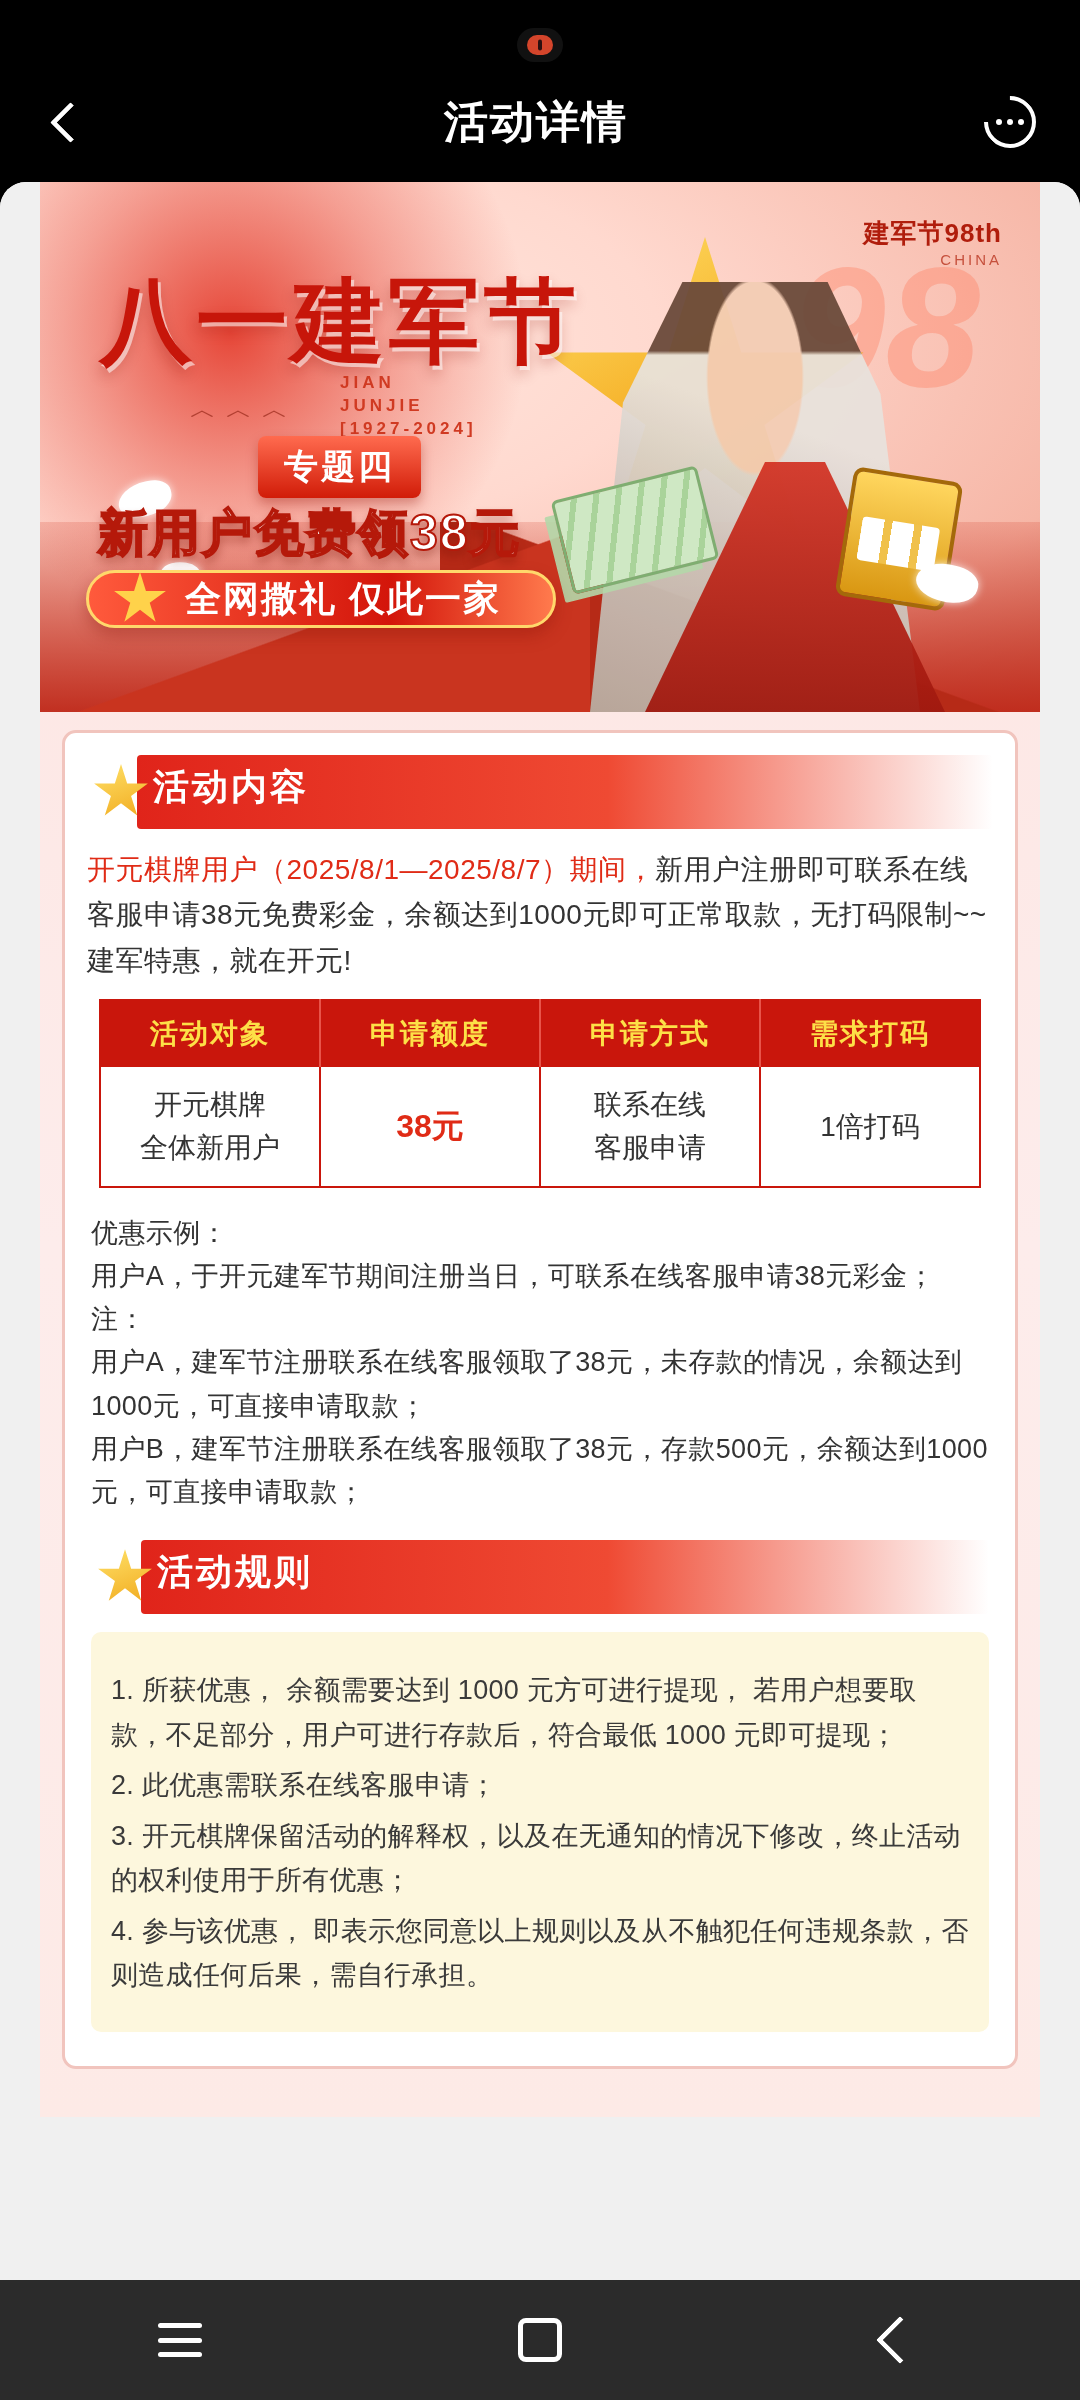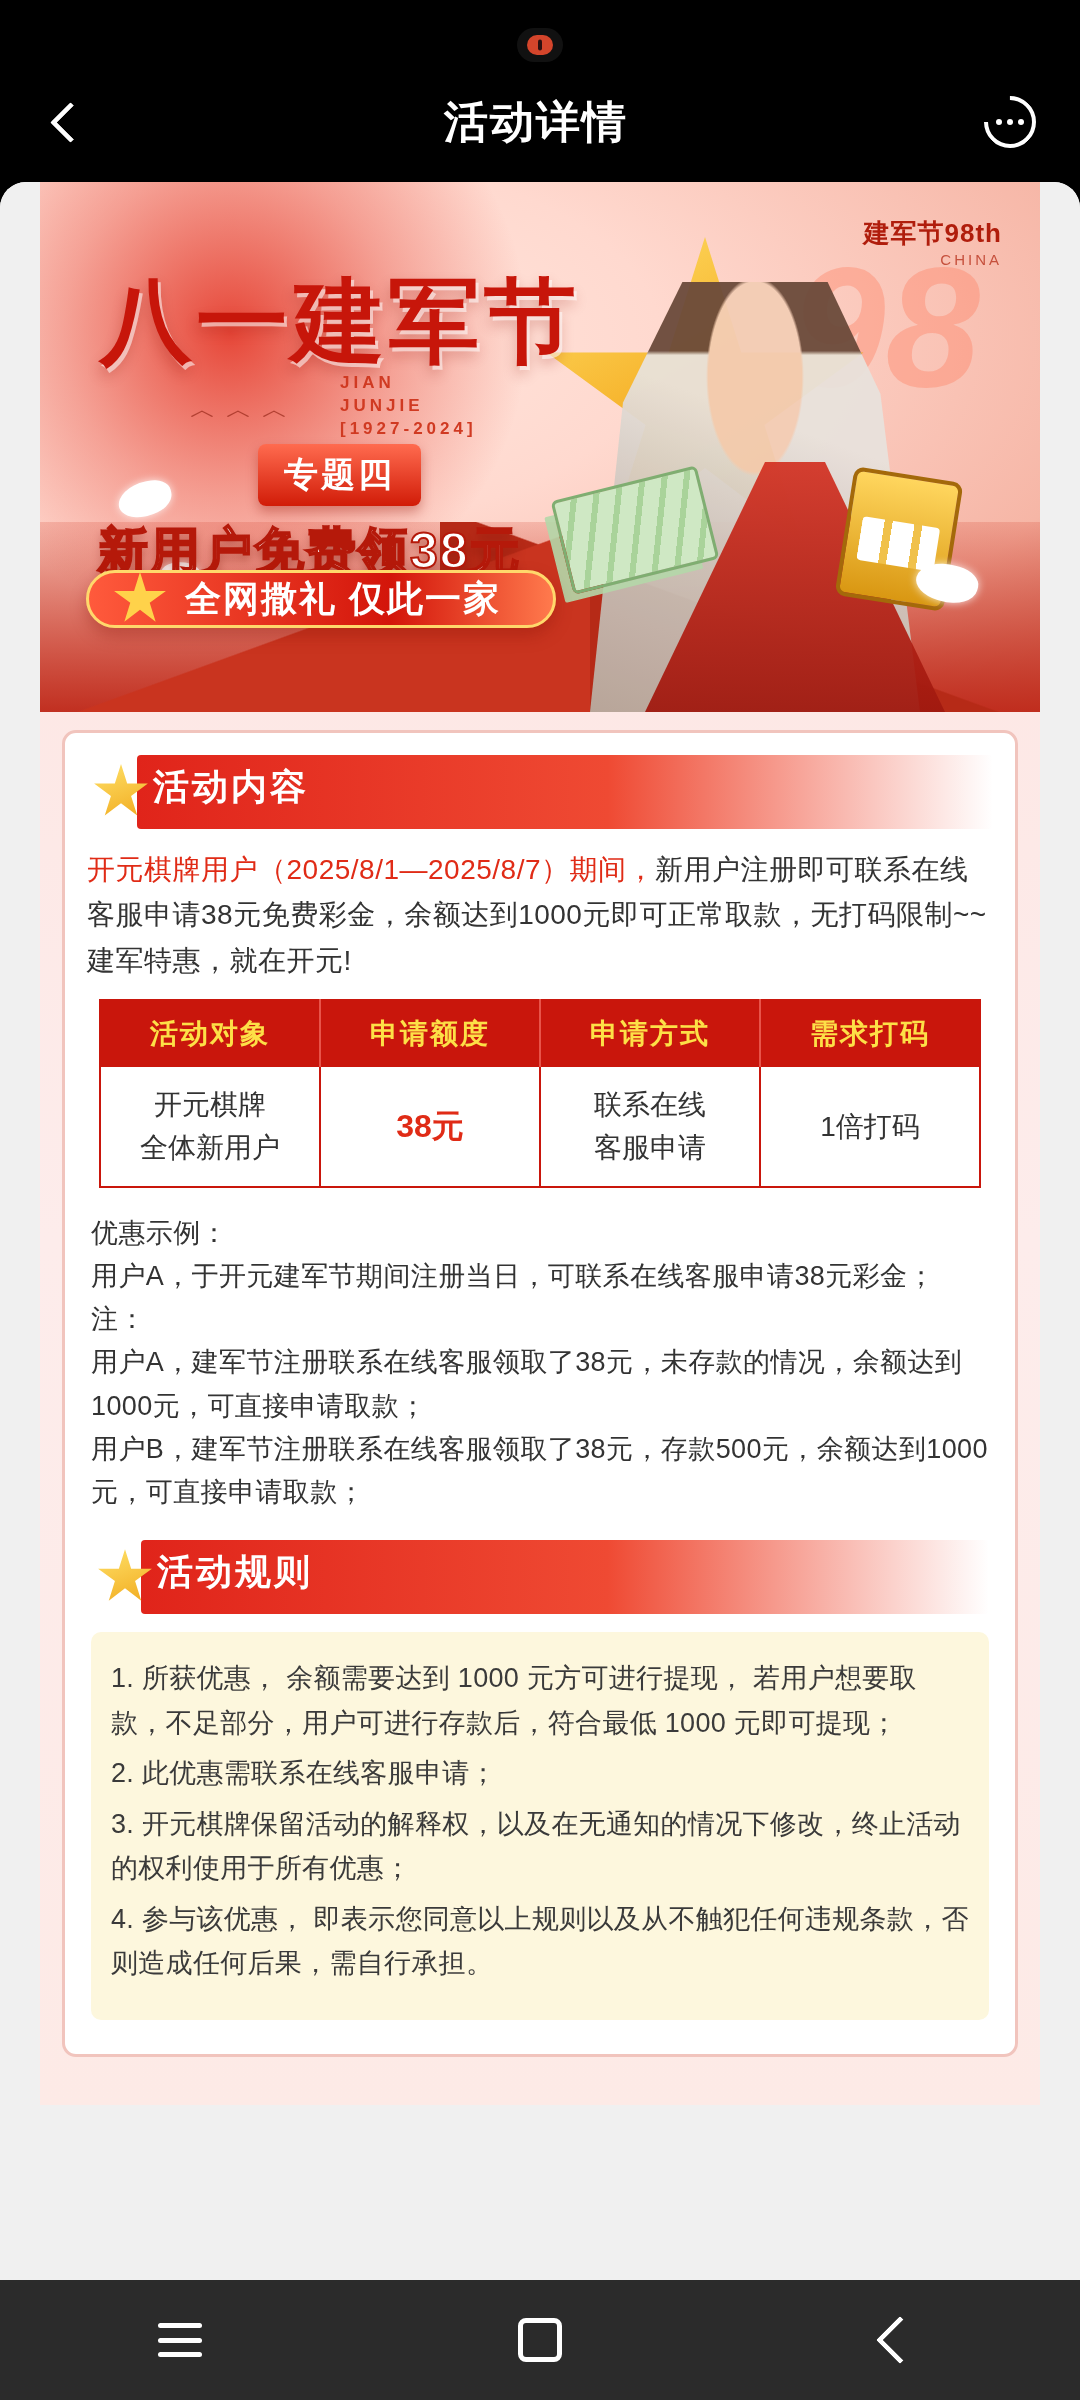--- a/index.html
+++ b/index.html
@@ -225,33 +225,33 @@
     position: absolute;
     left: 300px; top: 190px;
     color: #d03a22;
     font-size: 17px;
     letter-spacing: 4px;
     line-height: 1.35;
     font-weight: 700;
   }
   .banner .topic-badge {
     position: absolute;
-    left: 218px; top: 262px;
+    left: 218px; top: 254px;
     background: linear-gradient(180deg,#ff6b4f,#d11c08);
     color: #fff;
     font-size: 34px;
     font-weight: 700;
     padding: 8px 26px;
     border-radius: 8px;
     letter-spacing: 3px;
     box-shadow: 0 6px 12px rgba(150,20,10,.35);
   }
   .banner .subhead {
     position: absolute;
-    left: 58px; top: 336px;
+    left: 58px; top: 318px;
     color: #fff;
     font-size: 50px;
     font-weight: 900;
     letter-spacing: 2px;
     -webkit-text-stroke: 2px #b5190a;
     text-shadow: 0 6px 10px rgba(120,15,5,.45);
   }
   .banner .pill {
     position: absolute;
     left: 46px; top: 388px;
@@ -391,21 +391,21 @@
     letter-spacing: .4px;
   }
 
   
   .rules-wrap {
     margin: 26px 4px 0 4px;
   }
   .rules-body {
     background: #fdf7dd;
     border-radius: 10px;
-    padding: 24px 20px 28px 20px;
+    padding: 36px 20px 28px 20px;
     margin-top: 12px;
   }
   .rule-line {
     font-size: 27px;
     line-height: 1.65;
     color: #3a3a3a;
     letter-spacing: .3px;
     margin-bottom: 6px;
   }
 

